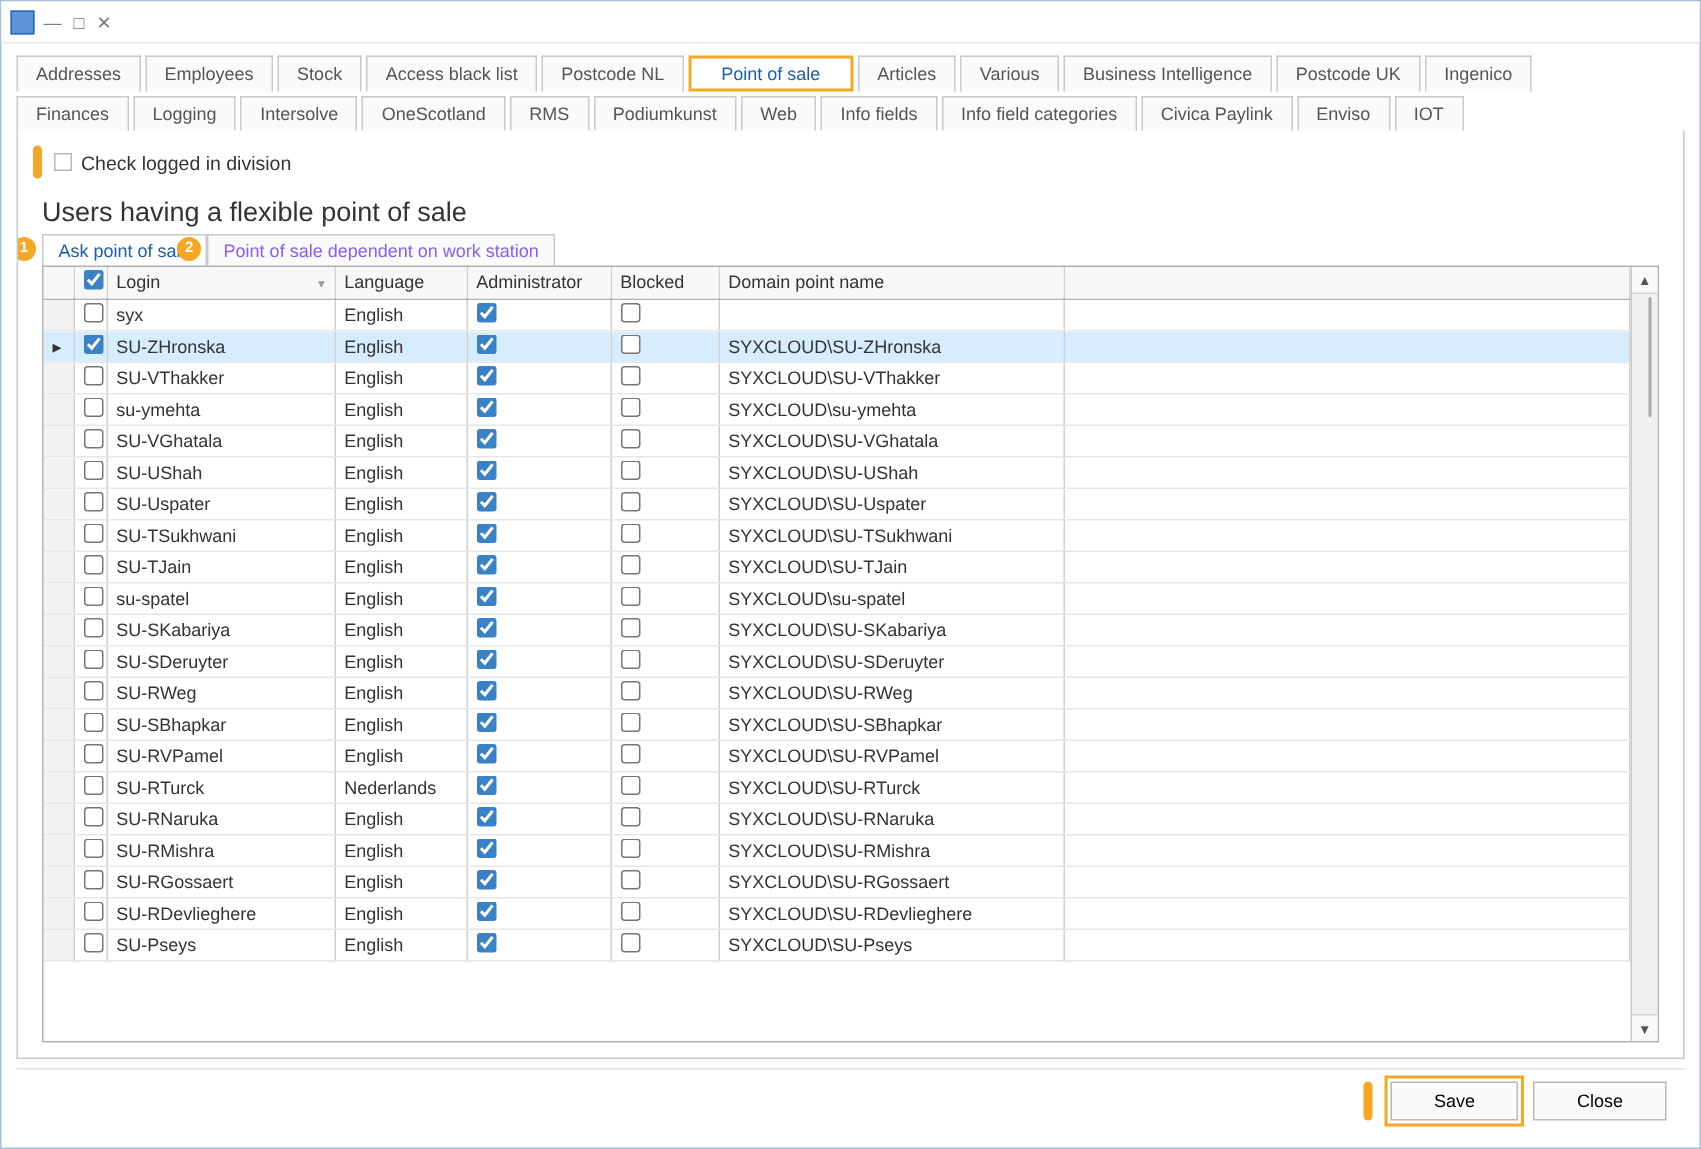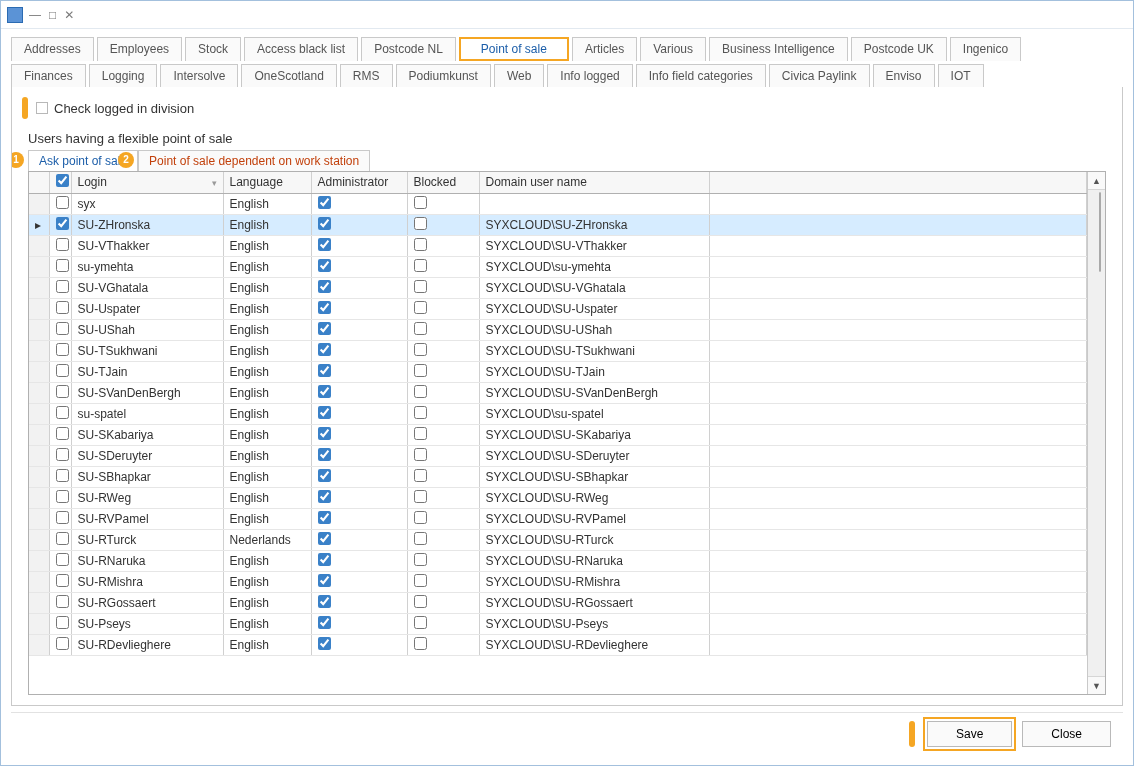--- a/index.html
+++ b/index.html
@@ -99,35 +99,35 @@
     background: #f5a623;
     margin-right: 2px;
   }
   .light-square {
     width:12px; height:12px;
     border:1px solid #b8b8b8;
     display:inline-block;
   }
 
   .section-label {
-    font-size: 13px;
+    font-size: 18px;
     margin: 4px 0 4px 6px;
   }
 
   .subtabs {
     display:flex;
     align-items:center;
     margin-left:6px;
   }
   .subtabs .subtab {
     border:1px solid #c9c9c9;
     border-bottom:none;
     background:#fafafa;
     padding:3px 10px;
-    color:#c2410c;
+    color:#8b5cf6;
     font-size:12px;
     cursor:pointer;
     display:flex;
     align-items:center;
     gap:4px;
   }
   .subtabs .subtab.active {
     color:#1c5ea9;
     background:#fff;
   }
@@ -286,21 +286,21 @@
         <div class="tab">Ingenico</div>
       </div>
     <div class="tabs-row" id="tabs-row-2" style="margin-top:3px;">
         <div class="tab">Finances</div>
         <div class="tab">Logging</div>
         <div class="tab">Intersolve</div>
         <div class="tab">OneScotland</div>
         <div class="tab">RMS</div>
         <div class="tab">Podiumkunst</div>
         <div class="tab">Web</div>
-        <div class="tab">Info logged</div>
+        <div class="tab">Info fields</div>
         <div class="tab">Info field categories</div>
         <div class="tab">Civica Paylink</div>
         <div class="tab">Enviso</div>
         <div class="tab">IOT</div>
       </div>
 
     <div class="tabstrip-border">
 
       <div class="check-row">
         <div class="marker"></div>
@@ -331,21 +331,21 @@
                 <col class="cfill">
             </colgroup>
             <thead>
               <tr>
                 <th class="center"></th>
                 <th class="center"><input type="checkbox" checked="" style=""></th>
                 <th><span>Login</span><span class="sort">▾</span></th>
                 <th>Language</th>
                 <th>Administrator</th>
                 <th>Blocked</th>
-                <th>Domain user name</th>
+                <th>Domain point name</th>
                 <th></th>
               </tr>
             </thead>
             <tbody id="grid-body">
                 <tr>
                   <td class="rowhead center"></td>
                   <td class="center"><input type="checkbox" style=""></td>
                   <td>syx</td>
                   <td>English</td>
                   <td class="center"><input type="checkbox" checked="" style=""></td>
@@ -389,70 +389,60 @@
                   <td>SU-VGhatala</td>
                   <td>English</td>
                   <td class="center"><input type="checkbox" checked="" style=""></td>
                   <td class="center"><input type="checkbox" style=""></td>
                   <td>SYXCLOUD\SU-VGhatala</td>
                   <td></td>
                 </tr>
                 <tr>
                   <td class="rowhead center"></td>
                   <td class="center"><input type="checkbox" style=""></td>
+                  <td>SU-UShah</td>
+                  <td>English</td>
+                  <td class="center"><input type="checkbox" checked="" style=""></td>
+                  <td class="center"><input type="checkbox" style=""></td>
+                  <td>SYXCLOUD\SU-UShah</td>
+                  <td></td>
+                </tr>
+                <tr>
+                  <td class="rowhead center"></td>
+                  <td class="center"><input type="checkbox" style=""></td>
                   <td>SU-Uspater</td>
                   <td>English</td>
                   <td class="center"><input type="checkbox" checked="" style=""></td>
                   <td class="center"><input type="checkbox" style=""></td>
                   <td>SYXCLOUD\SU-Uspater</td>
                   <td></td>
                 </tr>
                 <tr>
                   <td class="rowhead center"></td>
                   <td class="center"><input type="checkbox" style=""></td>
-                  <td>SU-UShah</td>
-                  <td>English</td>
-                  <td class="center"><input type="checkbox" checked="" style=""></td>
-                  <td class="center"><input type="checkbox" style=""></td>
-                  <td>SYXCLOUD\SU-UShah</td>
-                  <td></td>
-                </tr>
-                <tr>
-                  <td class="rowhead center"></td>
-                  <td class="center"><input type="checkbox" style=""></td>
                   <td>SU-TSukhwani</td>
                   <td>English</td>
                   <td class="center"><input type="checkbox" checked="" style=""></td>
                   <td class="center"><input type="checkbox" style=""></td>
                   <td>SYXCLOUD\SU-TSukhwani</td>
                   <td></td>
                 </tr>
                 <tr>
                   <td class="rowhead center"></td>
                   <td class="center"><input type="checkbox" style=""></td>
                   <td>SU-TJain</td>
                   <td>English</td>
                   <td class="center"><input type="checkbox" checked="" style=""></td>
                   <td class="center"><input type="checkbox" style=""></td>
                   <td>SYXCLOUD\SU-TJain</td>
                   <td></td>
                 </tr>
                 <tr>
                   <td class="rowhead center"></td>
                   <td class="center"><input type="checkbox" style=""></td>
-                  <td>SU-SVanDenBergh</td>
-                  <td>English</td>
-                  <td class="center"><input type="checkbox" checked="" style=""></td>
-                  <td class="center"><input type="checkbox" style=""></td>
-                  <td>SYXCLOUD\SU-SVanDenBergh</td>
-                  <td></td>
-                </tr>
-                <tr>
-                  <td class="rowhead center"></td>
-                  <td class="center"><input type="checkbox" style=""></td>
                   <td>su-spatel</td>
                   <td>English</td>
                   <td class="center"><input type="checkbox" checked="" style=""></td>
                   <td class="center"><input type="checkbox" style=""></td>
                   <td>SYXCLOUD\su-spatel</td>
                   <td></td>
                 </tr>
                 <tr>
                   <td class="rowhead center"></td>
                   <td class="center"><input type="checkbox" style=""></td>
@@ -469,35 +459,35 @@
                   <td>SU-SDeruyter</td>
                   <td>English</td>
                   <td class="center"><input type="checkbox" checked="" style=""></td>
                   <td class="center"><input type="checkbox" style=""></td>
                   <td>SYXCLOUD\SU-SDeruyter</td>
                   <td></td>
                 </tr>
                 <tr>
                   <td class="rowhead center"></td>
                   <td class="center"><input type="checkbox" style=""></td>
+                  <td>SU-RWeg</td>
+                  <td>English</td>
+                  <td class="center"><input type="checkbox" checked="" style=""></td>
+                  <td class="center"><input type="checkbox" style=""></td>
+                  <td>SYXCLOUD\SU-RWeg</td>
+                  <td></td>
+                </tr>
+                <tr>
+                  <td class="rowhead center"></td>
+                  <td class="center"><input type="checkbox" style=""></td>
                   <td>SU-SBhapkar</td>
                   <td>English</td>
                   <td class="center"><input type="checkbox" checked="" style=""></td>
                   <td class="center"><input type="checkbox" style=""></td>
                   <td>SYXCLOUD\SU-SBhapkar</td>
-                  <td></td>
-                </tr>
-                <tr>
-                  <td class="rowhead center"></td>
-                  <td class="center"><input type="checkbox" style=""></td>
-                  <td>SU-RWeg</td>
-                  <td>English</td>
-                  <td class="center"><input type="checkbox" checked="" style=""></td>
-                  <td class="center"><input type="checkbox" style=""></td>
-                  <td>SYXCLOUD\SU-RWeg</td>
                   <td></td>
                 </tr>
                 <tr>
                   <td class="rowhead center"></td>
                   <td class="center"><input type="checkbox" style=""></td>
                   <td>SU-RVPamel</td>
                   <td>English</td>
                   <td class="center"><input type="checkbox" checked="" style=""></td>
                   <td class="center"><input type="checkbox" style=""></td>
                   <td>SYXCLOUD\SU-RVPamel</td>
@@ -539,35 +529,35 @@
                   <td>SU-RGossaert</td>
                   <td>English</td>
                   <td class="center"><input type="checkbox" checked="" style=""></td>
                   <td class="center"><input type="checkbox" style=""></td>
                   <td>SYXCLOUD\SU-RGossaert</td>
                   <td></td>
                 </tr>
                 <tr>
                   <td class="rowhead center"></td>
                   <td class="center"><input type="checkbox" style=""></td>
+                  <td>SU-RDevlieghere</td>
+                  <td>English</td>
+                  <td class="center"><input type="checkbox" checked="" style=""></td>
+                  <td class="center"><input type="checkbox" style=""></td>
+                  <td>SYXCLOUD\SU-RDevlieghere</td>
+                  <td></td>
+                </tr>
+                <tr>
+                  <td class="rowhead center"></td>
+                  <td class="center"><input type="checkbox" style=""></td>
                   <td>SU-Pseys</td>
                   <td>English</td>
                   <td class="center"><input type="checkbox" checked="" style=""></td>
                   <td class="center"><input type="checkbox" style=""></td>
                   <td>SYXCLOUD\SU-Pseys</td>
-                  <td></td>
-                </tr>
-                <tr>
-                  <td class="rowhead center"></td>
-                  <td class="center"><input type="checkbox" style=""></td>
-                  <td>SU-RDevlieghere</td>
-                  <td>English</td>
-                  <td class="center"><input type="checkbox" checked="" style=""></td>
-                  <td class="center"><input type="checkbox" style=""></td>
-                  <td>SYXCLOUD\SU-RDevlieghere</td>
                   <td></td>
                 </tr>
               </tbody>
           </table>
         </div>
         <div class="vscroll">
           <div class="arrow">▲</div>
           <div class="track">
             <div class="thumb"></div>
           </div>

